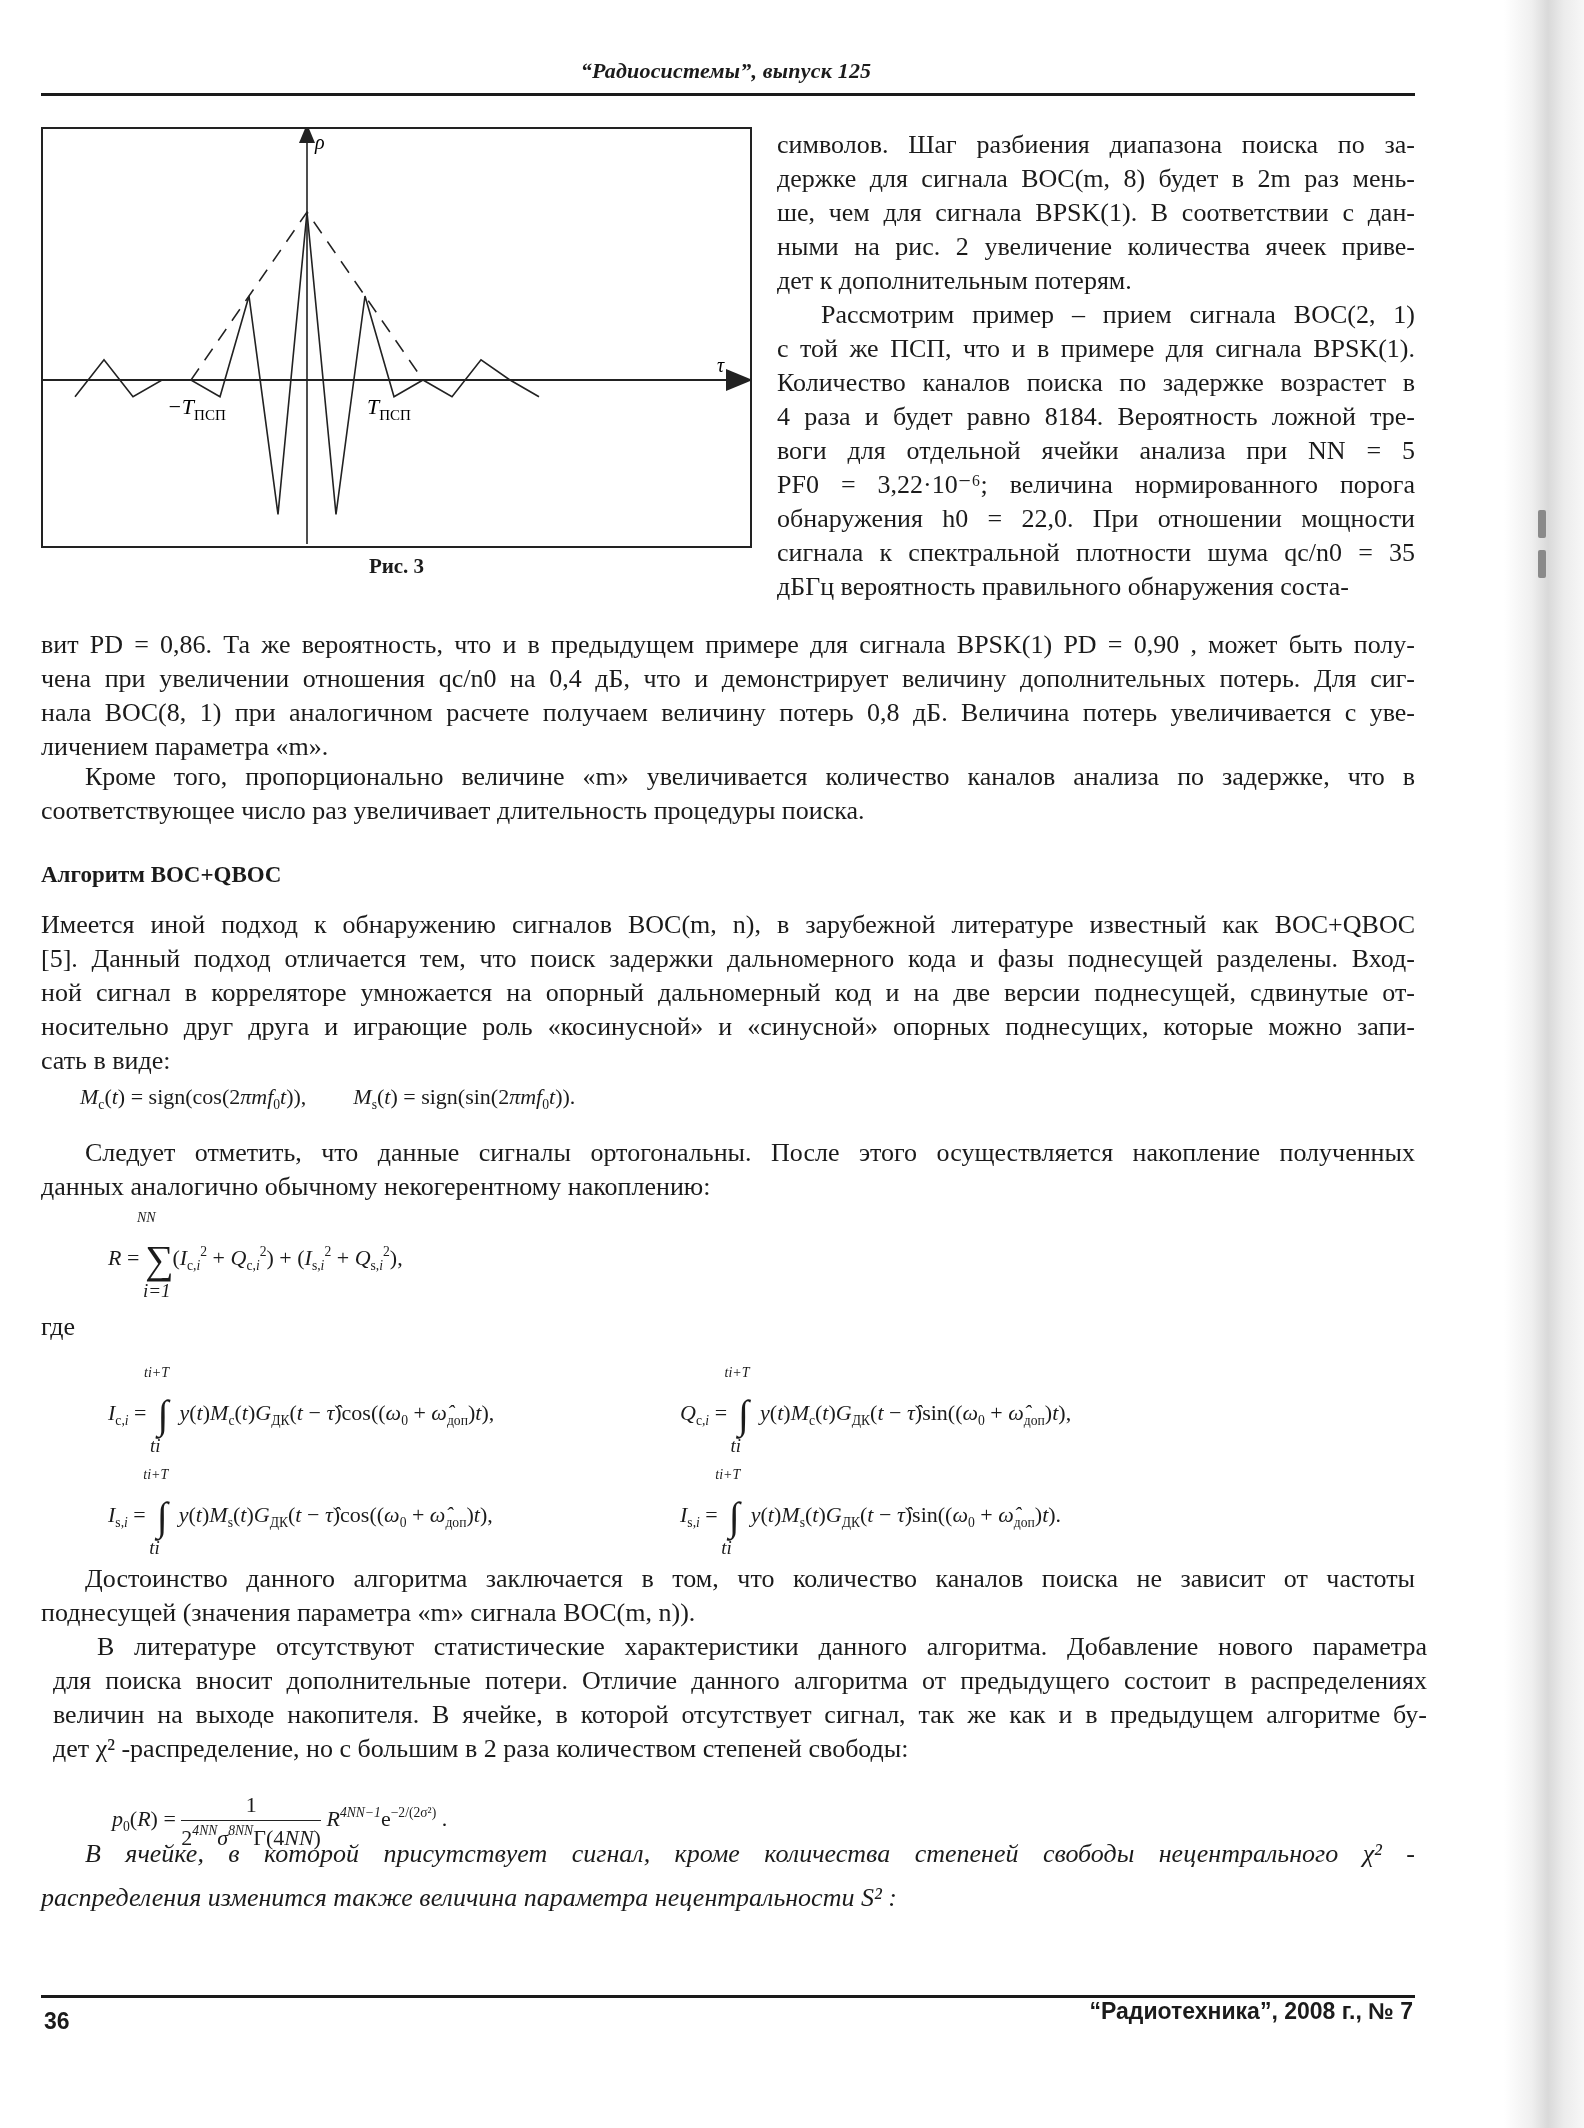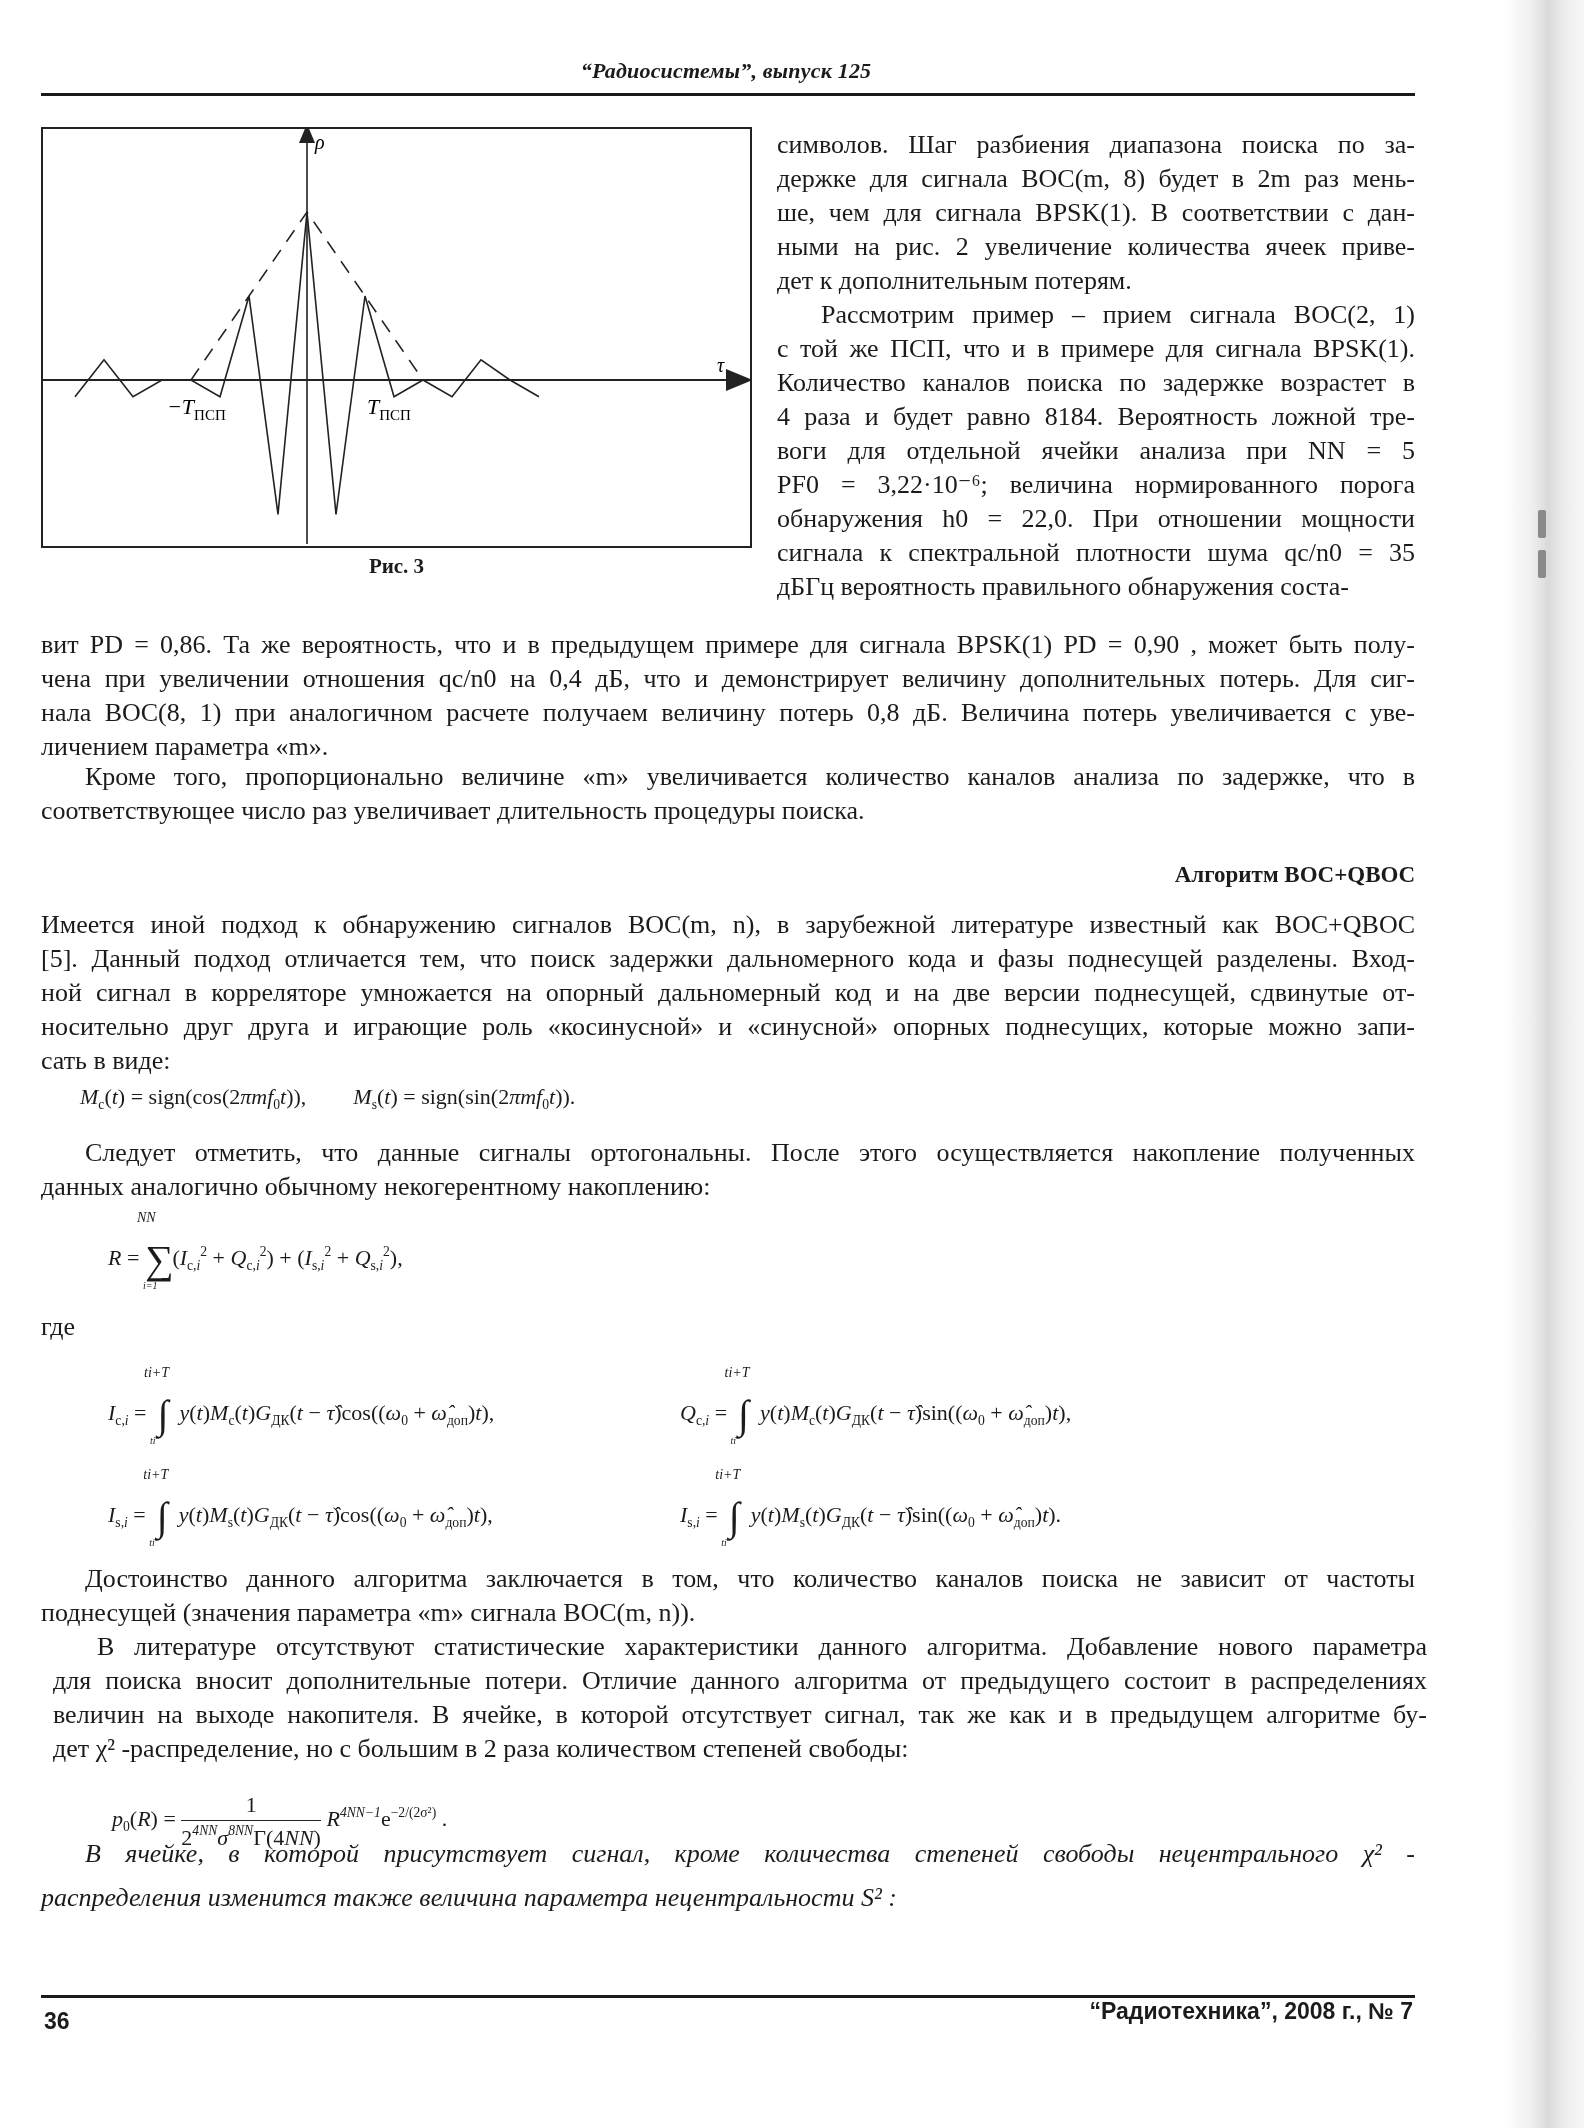--- a/index.html
+++ b/index.html
@@ -28,30 +28,30 @@
     position:absolute; left:41px; width:711px; top:554px; text-align:center;
     font-size:21px; font-weight:bold;
   }
   .txt { position:absolute; font-size:26px; line-height:34px; text-align:justify; }
   .line { display:block; text-align:justify; text-align-last:justify; white-space:nowrap; }
   .line.last { text-align-last:left; }
   .col-right { left:777px; width:638px; top:128px; }
   .full { left:41px; width:1374px; }
   .indent { text-indent:0; padding-left:44px; }
   .section-title {
-    position:absolute; left:41px; width:1374px; top:862px; text-align:right;
+    position:absolute; left:41px; width:1374px; top:862px; text-align:left;
     font-size:23px; font-weight:bold;
   }
   .formula { position:absolute; font-size:22px; font-style:italic; white-space:nowrap; }
   .formula .r { font-style:normal; }
   .sub { font-size:0.62em; vertical-align:-0.35em; }
   .sup { font-size:0.62em; vertical-align:0.7em; }
   .limits { display:inline-block; position:relative; width:22px; text-align:center; vertical-align:middle; }
   .limits .top { position:absolute; top:-30px; left:-8px; font-size:14px; white-space:nowrap; }
-  .limits .bot { position:absolute; top:40px; left:-2px; font-size:10px; white-space:nowrap; }
+  .limits .bot { position:absolute; top:40px; left:-2px; font-size:19px; white-space:nowrap; }
   .limits .sign { font-size:40px; font-style:normal; line-height:1; }
   .frac { display:inline-block; vertical-align:middle; text-align:center; }
   .frac .num { display:block; border-bottom:1.5px solid #222; padding:0 4px 2px; }
   .frac .den { display:block; padding-top:2px; }
   .footer-num { position:absolute; left:44px; top:2008px; font-family:"Liberation Sans","DejaVu Sans",sans-serif; font-weight:bold; font-size:23px; }
   .footer-src { position:absolute; right:171px; top:1998px; font-family:"Liberation Sans","DejaVu Sans",sans-serif; font-weight:bold; font-size:23px; }
   .plot-label { font-family:"Liberation Serif",serif; font-style:italic; }
 </style>
 </head>
 <body>

